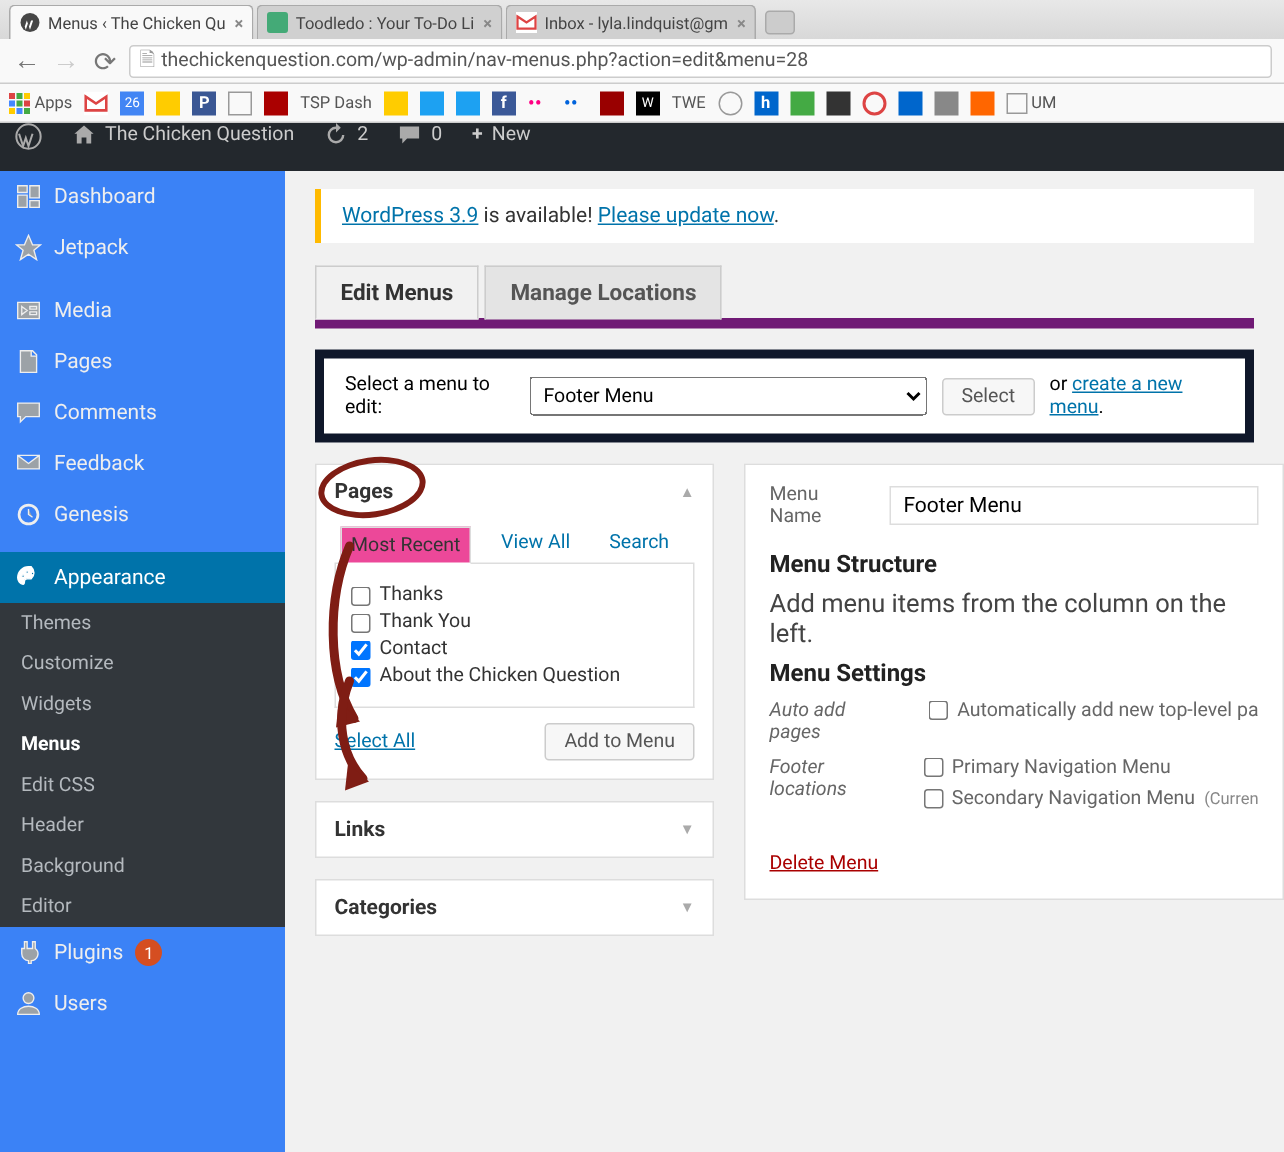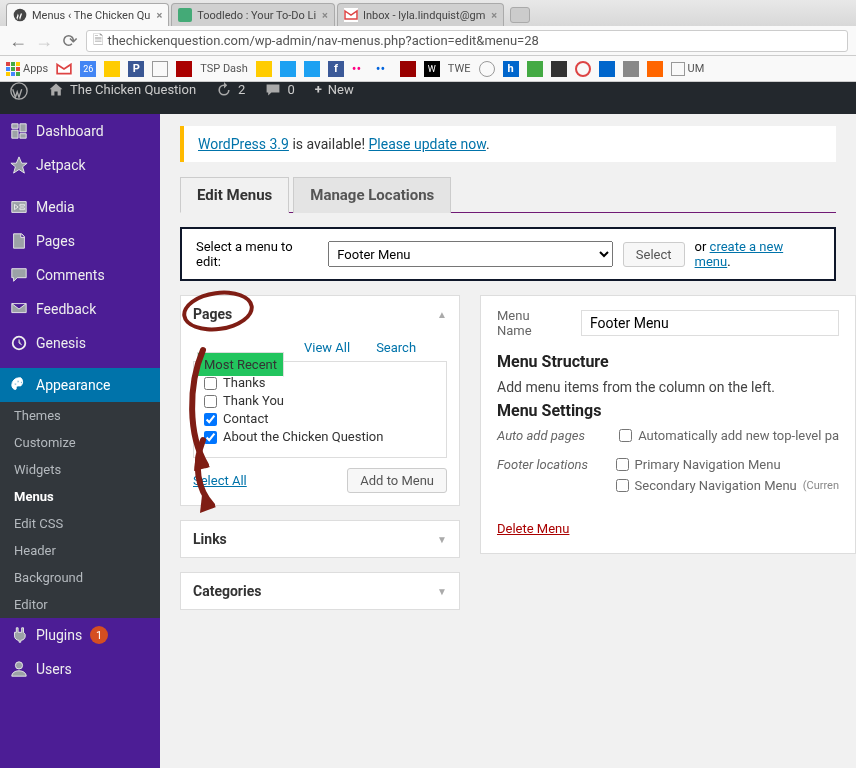--- a/index.html
+++ b/index.html
@@ -23,66 +23,66 @@
 .bm-icon { width:16px; height:16px; display:inline-block; }
 .bm-item { display:flex; align-items:center; gap:3px; }
 
 
 .wp-bar { background:#23282d; height:32px; display:flex; align-items:center; color:#ccc; font-size:13px; }
 .wp-bar-item { display:flex; align-items:flex-start; padding:0 10px; gap:6px; height:100%; }
 .wp-bar svg, .wp-bar .ico { fill:#aaa; color:#aaa; }
 
 
 .wp-body { display:flex; height: calc(768px - 26px - 30px - 26px - 32px); }
-.wp-side { width:160px; background:#4c1d95; color:#eee; font-size:14px; overflow:hidden; }
+.wp-side { width:190px; background:#3b82f6; color:#eee; font-size:14px; overflow:hidden; }
 .side-item { display:flex; align-items:center; gap:8px; padding:8px 10px; color:#eee; position:relative; }
 .side-item.current { background:#0073aa; color:#fff; }
 .side-item.current::after { content:""; position:absolute; right:-8px; top:50%; margin-top:-8px; border:8px solid transparent; border-right-color:#f1f1f1; }
 .side-sub { background:#32373c; font-size:13px; }
 .side-sub .sub { padding:6px 10px 6px 14px; color:#b4b9be; }
 .side-sub .sub.current { color:#fff; font-weight:bold; }
 .side-icon { width:18px; height:18px; fill:#9ca2a7; }
 .side-item.current .side-icon { fill:#fff; }
 .badge { background:#d54e21; color:#fff; border-radius:50%; width:18px; height:18px; font-size:11px; display:inline-flex; align-items:center; justify-content:center; }
 
 .wp-main { flex:1; padding:0 0 0 20px; overflow:auto; }
 
 .notice { border-left:4px solid #ffba00; background:#fff; padding:10px 14px; margin:12px 20px 14px 0; font-size:14px; color:#333; }
 .notice a { color:#0073aa; text-decoration:underline; }
 
-.nav-tabs { border-bottom:1px solid #701a75; display:flex; margin-right:20px; }
+.nav-tabs { border-bottom:7px solid #701a75; display:flex; margin-right:20px; }
 .nav-tab { padding:8px 16px; border:1px solid #ccc; border-bottom:none; background:#e4e4e4; font-size:15px; font-weight:bold; color:#555; margin-right:4px; position:relative; top:1px; }
 .nav-tab.active { background:#f1f1f1; border-bottom:1px solid #f1f1f1; color:#333; }
 
-.menu-select-bar { background:#fff; border:2px solid #0f172a; padding:10px 14px; margin:14px 20px 14px 0; font-size:13px; display:flex; align-items:center; gap:10px; }
+.menu-select-bar { background:#fff; border:6px solid #0f172a; padding:10px 14px; margin:14px 20px 14px 0; font-size:13px; display:flex; align-items:center; gap:10px; }
 .menu-select-bar select { width:290px; padding:2px 4px; font-size:13px; height:26px; }
 .btn { border:1px solid #ccc; background:#f7f7f7; color:#555; padding:4px 12px; font-size:13px; border-radius:3px; cursor:pointer; }
 .menu-select-bar a { color:#0073aa; text-decoration:underline; }
 
 .columns { display:flex; gap:20px; margin-right:0; align-items:flex-start; }
 .col-left { width:280px; }
 .col-right { flex:1; background:#fff; border:1px solid #ddd; padding:12px 16px 16px; min-width:360px; }
 
 .metabox { background:#fff; border:1px solid #ddd; margin-bottom:14px; }
 .metabox-head { padding:10px 12px; font-size:14px; font-weight:bold; color:#333; display:flex; justify-content:space-between; align-items:center; }
 .metabox-head .tri { color:#aaa; font-size:10px; }
 .metabox-body { padding:0 12px 12px; }
 .sub-tabs { border-bottom:1px solid #ddd; display:flex; gap:14px; padding:4px 4px 0; font-size:13px; }
 .sub-tabs span { padding:4px 6px; color:#0073aa; cursor:pointer; }
-.sub-tabs span.active { border:1px solid #ddd; border-bottom:1px solid #fff; color:#333; position:relative; top:16px; background:#22c55e; }
+.sub-tabs span.active { border:1px solid #ddd; border-bottom:1px solid #fff; color:#333; position:relative; top:1px; background:#ec4899; }
 .page-list { border:1px solid #ddd; border-top:none; padding:10px; }
 .page-list label { display:flex; align-items:flex-start; gap:6px; font-size:13px; color:#333; margin:3px 0; }
 .page-list input[type=checkbox] { margin-top:2px; }
 .select-row { display:flex; justify-content:space-between; align-items:center; margin-top:10px; }
 .select-row a { color:#0073aa; text-decoration:underline; font-size:13px; }
 
 .menu-name-row { display:flex; align-items:center; gap:14px; font-size:13px; color:#666; margin-bottom:14px; }
 .menu-name-row input { border:1px solid #ddd; padding:4px 8px; font-size:14px; width:260px; }
 h3.sect { font-size:16px; font-weight:bold; color:#222; margin:6px 0 8px; }
-.help { font-size:14px; color:#444; }
+.help { font-size:17px; color:#444; }
 .setting-row { display:flex; gap:20px; font-size:13px; color:#666; margin:8px 0; align-items:flex-start; }
 .setting-row .lbl { width:120px; font-style:italic; }
 .setting-row .opts label { display:flex; align-items:center; gap:6px; margin-bottom:6px; white-space:nowrap; }
 .delete { color:#a00; text-decoration:underline; font-size:13px; display:inline-block; margin-top:14px; }
 .hand-circle { position:absolute; border:4px solid #7f1d14; border-radius:50%; transform:rotate(-8deg); pointer-events:none; }
 .hand-arrow { position:absolute; pointer-events:none; }
 .small { font-size:11px; color:#888; }
 </style>
 </head>
 <body>

